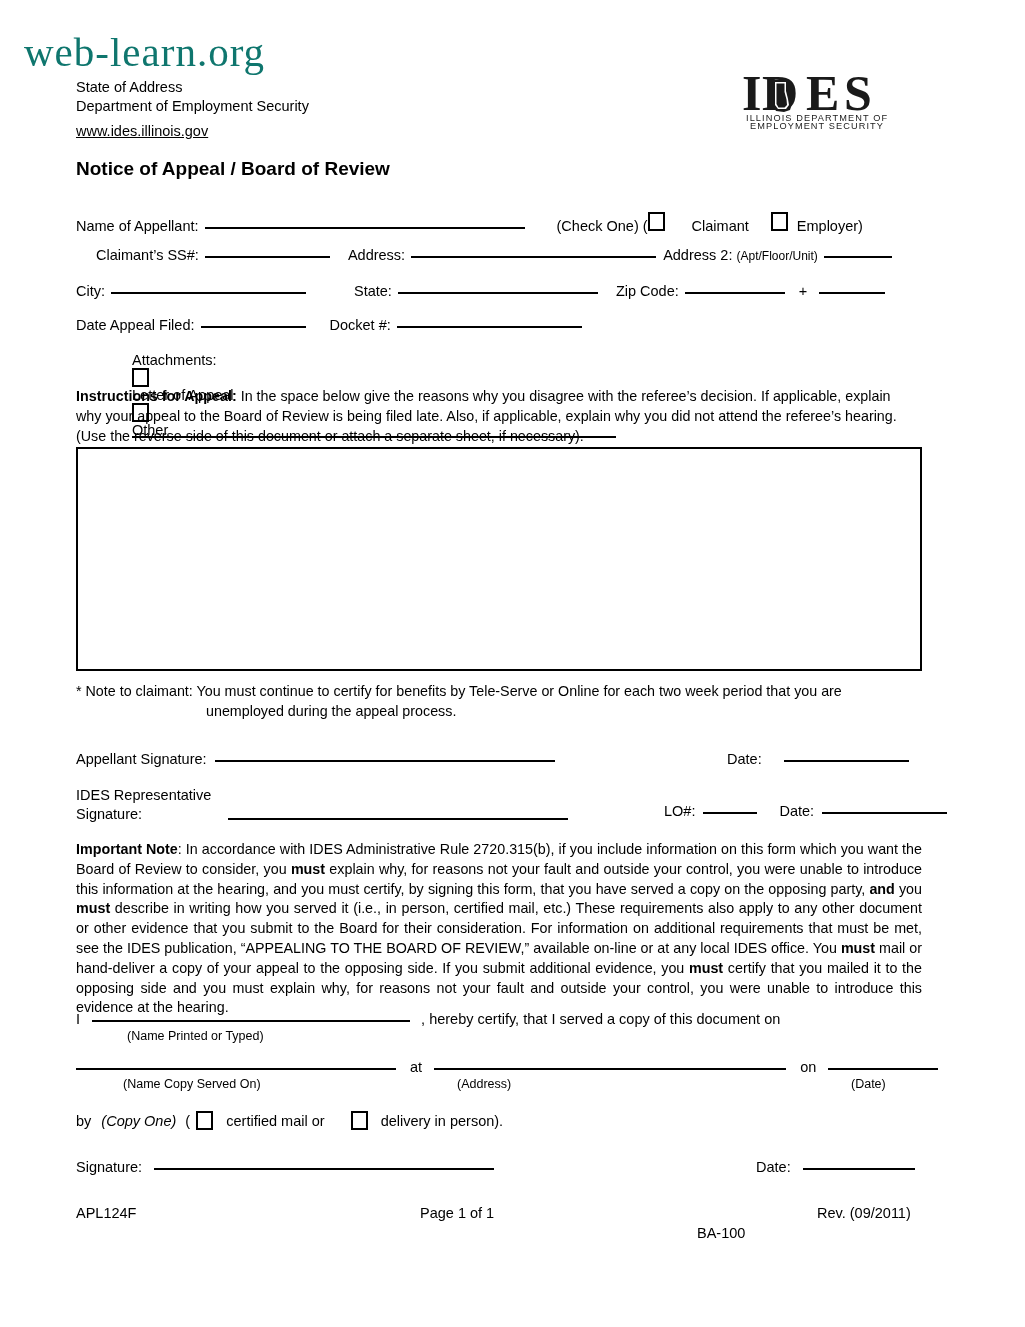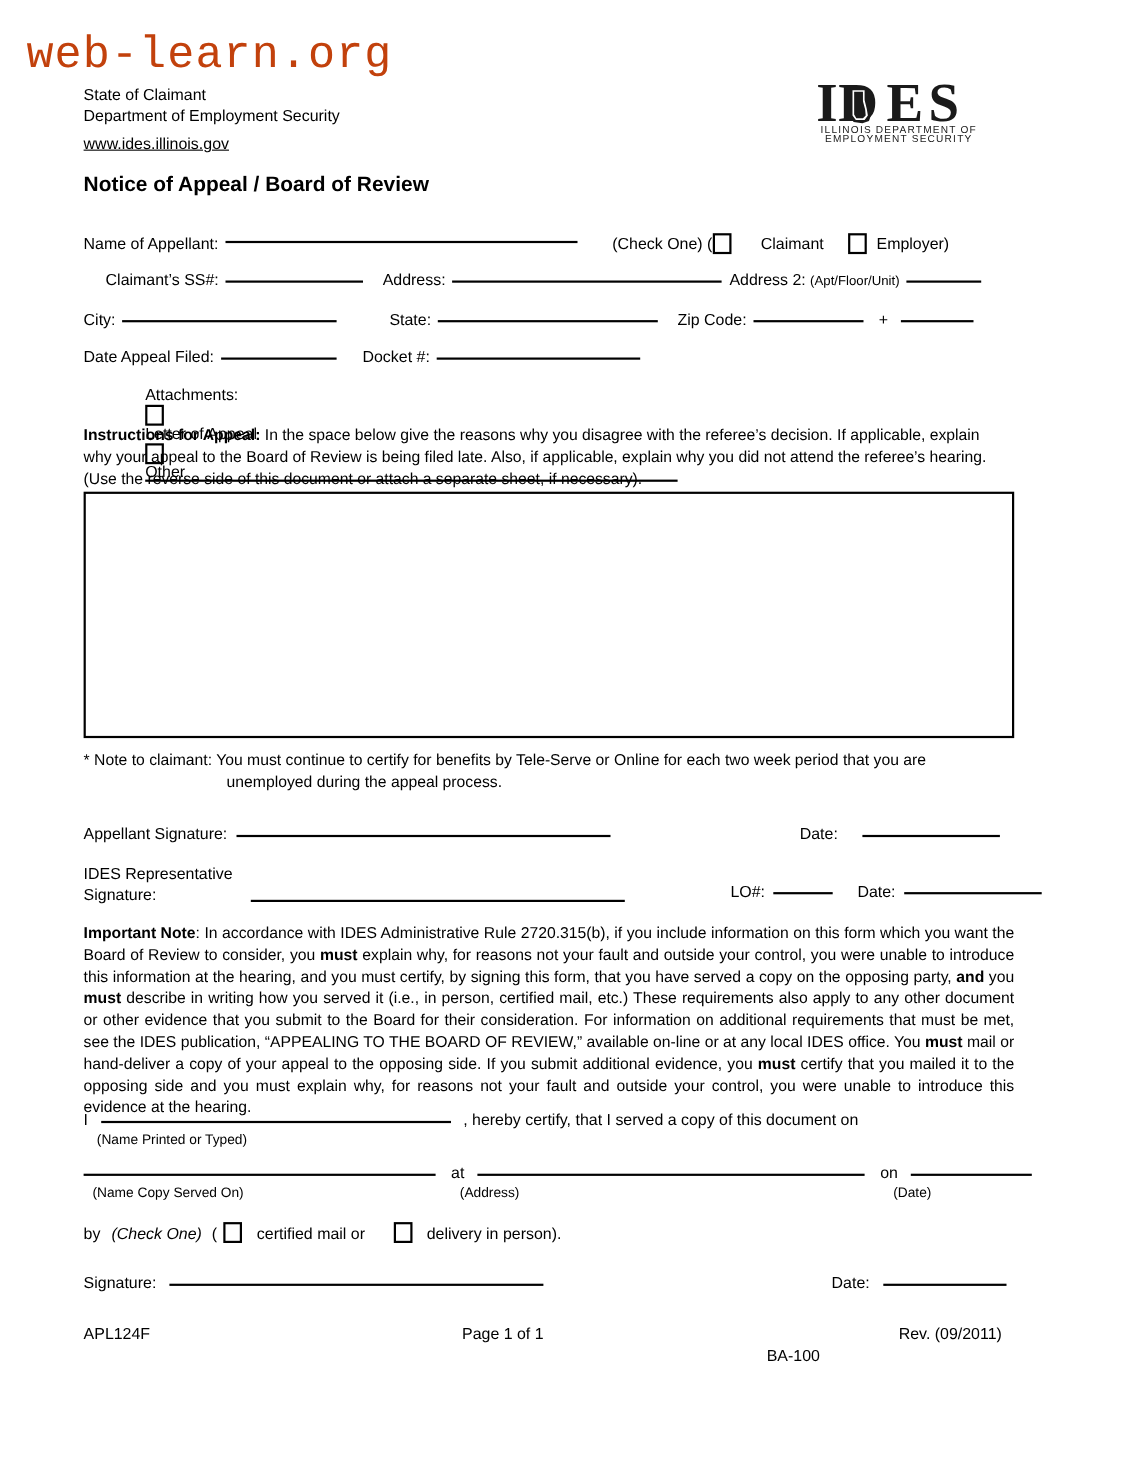--- a/index.html
+++ b/index.html
@@ -14,24 +14,24 @@
     font-family: "Liberation Sans", sans-serif;
     color: #000000;
     font-size: 14.5px;
     overflow: hidden;
   }
 
   
   .watermark {
     position: absolute;
     left: 24px; top: 28px;
-    font-family: Liberation Mono, monospace;
+    font-family: Liberation Serif, serif;
     font-size: 41px;
     letter-spacing: 1px;
-    color: #c2410c;
+    color: #0f766e;
     white-space: nowrap;
   }
 
   
   .header {
     position: absolute;
     left: 76px; top: 78px;
     width: 560px;
     line-height: 1.32;
     font-size: 14.5px;
@@ -118,32 +118,33 @@
     font-size: 14.3px;
     text-align: justify;
   }
 
   
   .cert { position: absolute; white-space: nowrap; }
   .undercap {
     position: absolute;
     font-size: 12.5px;
     white-space: nowrap;
+    margin-left: 39px;
   }
 
   
   .footer { position: absolute; top: 1205px; font-size: 14.5px; }
 </style>
 </head>
 <body>
 
 <div class="watermark">web-learn.org</div>
 
 <div class="header">
-  <div>State of Claimant</div>
+  <div>State of Address</div>
   <div>Department of Employment Security</div>
   <a class="url" href="#" style="color:#000;">www.ides.illinois.gov</a>
 </div>
 
 <div class="logo">
   <svg width="180" height="62" viewBox="0 0 180 62">
     <g fill="#1a1a1a" font-family="'Liberation Serif', serif" font-weight="bold">
       <text x="2" y="42" font-size="50" letter-spacing="-1">I</text>
       <text x="22" y="42" font-size="50" letter-spacing="-1">D</text>
       <text x="66" y="42" font-size="50" letter-spacing="-1">E</text>
@@ -155,21 +156,21 @@
     </g>
     <g fill="#1a1a1a" font-family="'Liberation Sans', sans-serif" font-size="9.2" letter-spacing="1.1">
       <text x="6" y="53">ILLINOIS DEPARTMENT OF</text>
       <text x="10" y="61">EMPLOYMENT SECURITY</text>
     </g>
   </svg>
 </div>
 
 <div class="form-title">Notice of Appeal / Board of Review</div>
 
-<div class="row" style="left:76px; top:212px;align-items:center;">
+<div class="row" style="left:76px; top:212px;">
   <span class="lbl">Name of Appellant:</span>
   <span class="line" style="width:320px; margin-left:6px;"></span>
   <span class="lbl" style="margin-left:32px;">(Check One) (</span>
   <span class="cb"></span>
   <span class="lbl" style="margin-left:27px;">Claimant</span>
   <span class="cb" style="margin-left:22px;"></span>
   <span class="lbl" style="margin-left:9px;">Employer)</span>
 </div>
 
 <div class="row" style="left:96px; top:247px;">
@@ -257,21 +258,21 @@
   <span class="line" style="width:352px; margin-left:8px;"></span>
   <span class="lbl" style="margin-left:10px;">on</span>
   <span class="line" style="width:110px; margin-left:8px;"></span>
 </div>
 <div class="undercap" style="left:84px; top:1077px;">(Name Copy Served On)</div>
 <div class="undercap" style="left:418px; top:1077px;">(Address)</div>
 <div class="undercap" style="left:812px; top:1077px;">(Date)</div>
 
 <div class="cert" style="left:76px; top:1111px;">
   <span class="lbl">by</span>
-  <span class="lbl ital" style="margin-left:6px;">(Check One)</span>
+  <span class="lbl ital" style="margin-left:6px;">(Copy One)</span>
   <span class="lbl" style="margin-left:5px;">(</span>
   <span class="cb" style="margin-left:2px;"></span>
   <span class="lbl" style="margin-left:9px;">certified mail or</span>
   <span class="cb" style="margin-left:22px;"></span>
   <span class="lbl" style="margin-left:9px;">delivery in person).</span>
 </div>
 
 <div class="cert" style="left:76px; top:1159px;">
   <span class="lbl">Signature:</span>
   <span class="line" style="width:340px; margin-left:8px;"></span>

